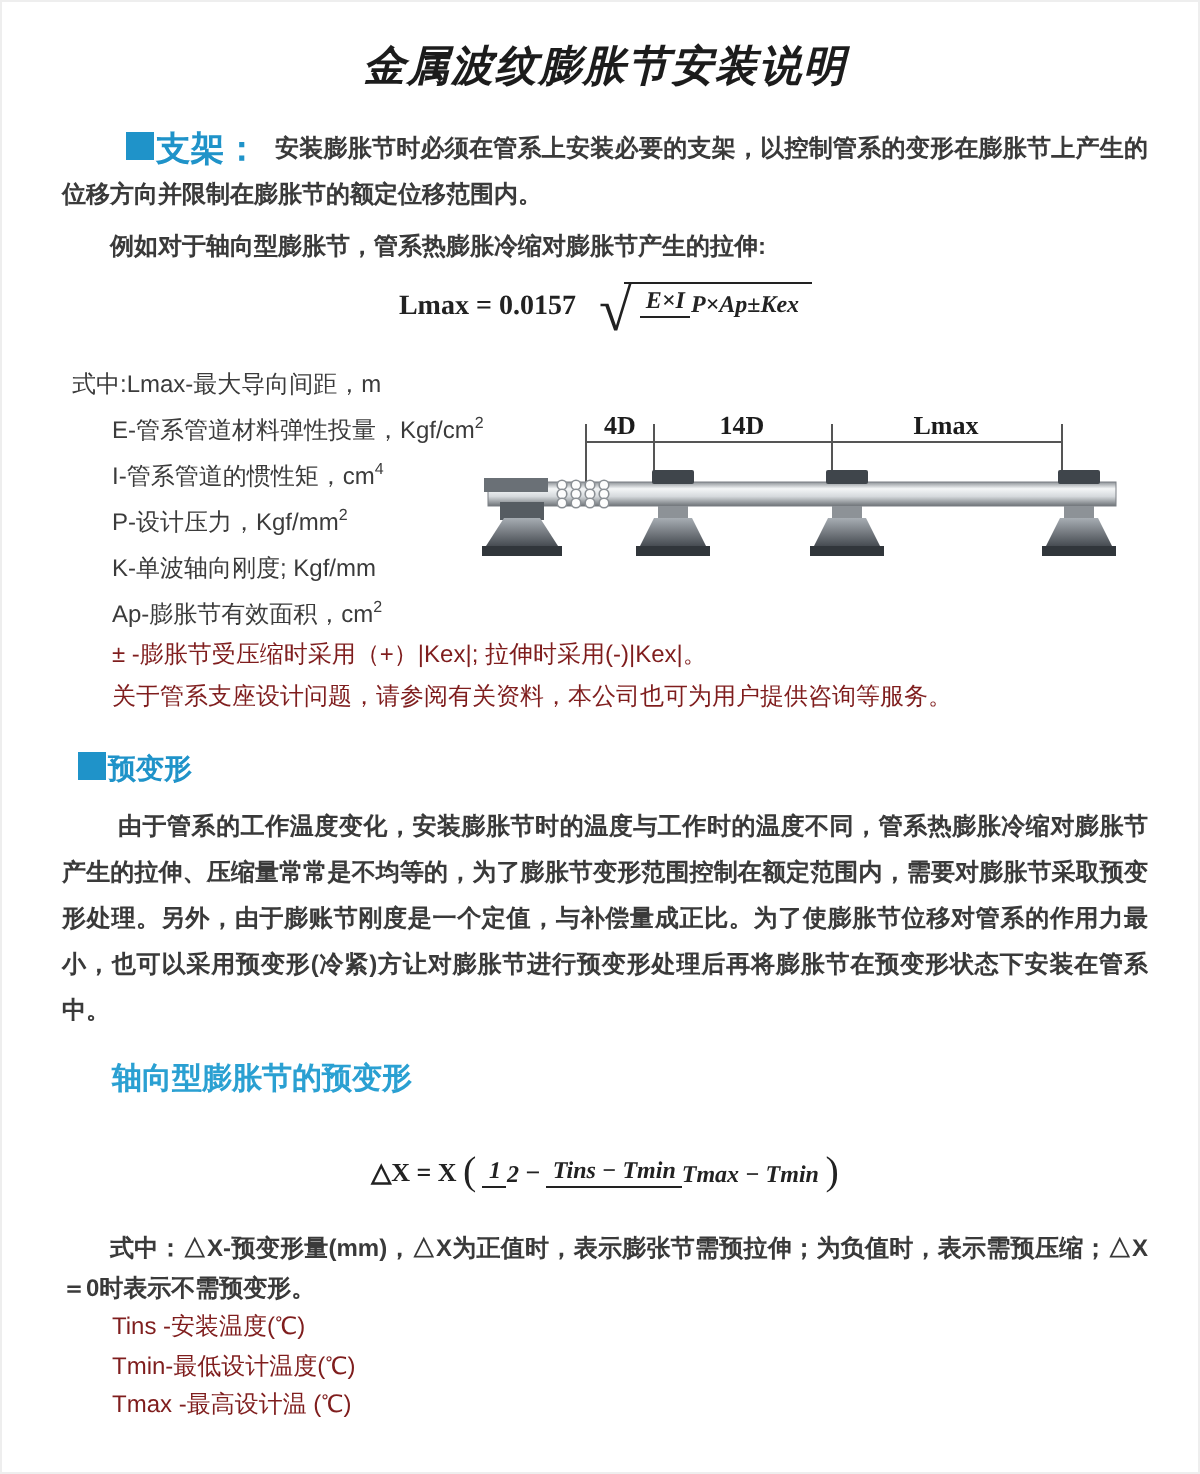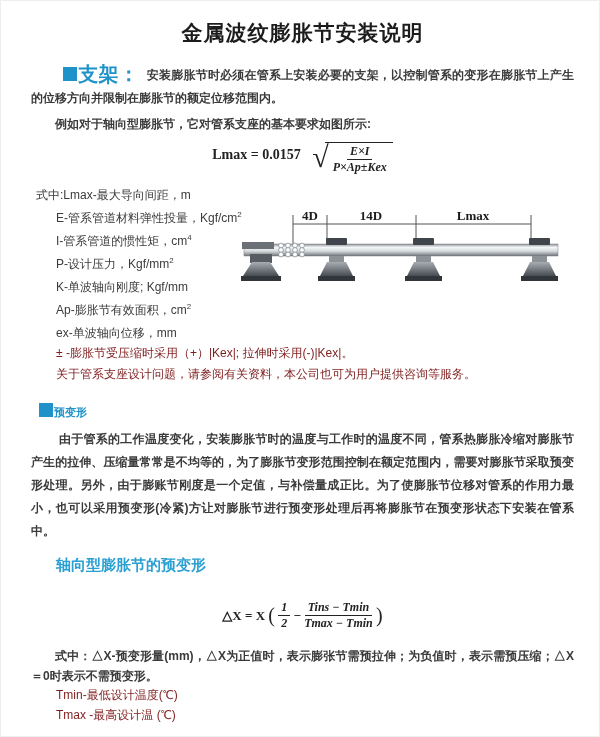--- a/index.html
+++ b/index.html
@@ -1,65 +1,65 @@
 <!DOCTYPE html>
 <html><head>
 <meta charset="utf-8">
 <style>
   html,body{margin:0;padding:0;background:#ffffff;}
   body{font-family:"Liberation Sans",sans-serif;color:#3b3b3b;}
   .page{width:600px;height:737px;box-sizing:border-box;background:#fff;
         padding:12px 25px 0 30px;position:relative;overflow:hidden;
         border:1px solid #eeeeee;}
   .title{font-size:21px;font-weight:bold;color:#1c1c1c;text-align:center;
-         margin:6px 0 16px 0;letter-spacing:1px;}
+         margin:6px 0 16px 0;letter-spacing:1px;font-style:italic;}
   .para{font-size:12px;margin:0;}
   .bold{font-weight:bold;color:#3a3a3a;}
   .first-para{line-height:23px;text-indent:32px;text-align:justify;}
   .sq{display:inline-block;width:14px;height:14px;background:#1f93c9;
       margin-right:1px;vertical-align:-2px;}
-  .sec-title{color:#1f93c9;font-size:20px;font-weight:bold;margin-right:8px;vertical-align:-2px;}
+  .sec-title{color:#1f93c9;font-size:17px;font-weight:bold;margin-right:8px;vertical-align:-2px;}
   .example{line-height:20px;text-indent:24px;margin-top:4px;}
   .formula{text-align:center;font-family:"Liberation Serif",serif;color:#222;}
   .formula-lmax{margin:8px 0 4px 0;font-weight:bold;font-size:14px;}
   .f-lhs{vertical-align:8px;}
   .sqrt{display:inline-flex;align-items:flex-start;margin-left:8px;}
   .radical{font-size:30px;line-height:30px;font-weight:normal;margin-right:-4px;}
   .radicand{display:inline-block;border-top:1.5px solid #222;padding:2px 6px 0 8px;}
-  .frac{display:inline-flex;flex-direction:column;align-items:center;
+  .frac{display:inline-flex;flex-direction:row;align-items:center;
         font-style:italic;font-size:12px;line-height:13px;vertical-align:middle;}
   .frac .fnum{padding:0 3px 1px 3px;border-bottom:1px solid #222;}
   .frac .fden{padding-top:1px;}
   .def-row{position:relative;margin-top:8px;min-height:134px;}
   .def-line{font-size:12px;line-height:19px;margin-left:25px;color:#3b3b3b;}
   .def-line.lead{margin-left:5px;}
   .def-line sup{font-size:8px;}
   .diagram{position:absolute;left:205px;top:22px;}
   .def-note{font-size:12px;line-height:21px;margin:0 0 0 25px;color:#7f1d1d;}
   .sec2{margin:16px 0 8px 8px;font-size:16px;}
-  .sec2 .sec2-label{color:#1f93c9;font-size:11px;font-weight:bold;vertical-align:-1px;}
+  .sec2 .sec2-label{color:#1f93c9;font-size:14px;font-weight:bold;vertical-align:-1px;}
   .predeform-p{line-height:23px;text-indent:28px;text-align:justify;margin-top:2px;}
   .sub{color:#2aa0d2;font-size:15px;font-weight:bold;margin:0;}
   .sub.axial{margin:13px 0 2px 25px;}
   .formula-dx{margin:26px 0 6px 0;font-weight:bold;font-size:13px;}
   .formula-dx .f-mid{vertical-align:middle;}
   .paren{font-size:20px;font-weight:normal;vertical-align:middle;}
   .explain{line-height:20px;text-indent:24px;text-align:justify;margin-top:16px;}
   .temp-line{line-height:19.5px;}
 </style>
 </head>
 <body>
 
 <div class="page">
 
   <h1 class="title">金属波纹膨胀节安装说明</h1>
 
   <p class="para bold first-para"><span class="sq"></span><span class="sec-title">支架：</span><span>安装膨胀节时必须在管系上安装必要的支架，以控制管系的变形在膨胀节上产生的位移方向并限制在膨胀节的额定位移范围内。</span></p>
 
-  <p class="para bold example">例如对于轴向型膨胀节，它对管系支座的基本要求如图所示:</p>
+  <p class="para bold example">例如对于轴向型膨胀节，管系热膨胀冷缩对膨胀节产生的拉伸:</p>
 
   <div class="formula formula-lmax">
     <span class="f-lhs">Lmax = 0.0157</span>
     <span class="sqrt">
       <span class="radical">√</span>
       <span class="radicand">
         <span class="frac">
           <span class="fnum">E×I</span>
           <span class="fden">P×Ap±Kex</span>
         </span>
@@ -68,21 +68,20 @@
   </div>
 
   <div class="def-row">
     <div class="defs">
       <div class="def-line lead"><span>式中:Lmax-最大导向间距，m</span><sup></sup></div>
       <div class="def-line"><span>E-管系管道材料弹性投量，Kgf/cm</span><sup>2</sup></div>
       <div class="def-line"><span>I-管系管道的惯性矩，cm</span><sup>4</sup></div>
       <div class="def-line"><span>P-设计压力，Kgf/mm</span><sup>2</sup></div>
       <div class="def-line"><span>K-单波轴向刚度; Kgf/mm</span><sup></sup></div>
       <div class="def-line"><span>Ap-膨胀节有效面积，cm</span><sup>2</sup></div>
-      <div class="def-line"><span>ex-单波轴向位移，mm</span><sup></sup></div>
     </div>
 
     <svg class="diagram" width="365" height="102" viewBox="0 0 365 102" xmlns="http://www.w3.org/2000/svg">
       <defs>
         <linearGradient id="pipeG" x1="0" y1="0" x2="0" y2="1">
           <stop offset="0" stop-color="#8d9297"></stop>
           <stop offset="0.28" stop-color="#f4f6f7"></stop>
           <stop offset="0.6" stop-color="#d6dadd"></stop>
           <stop offset="1" stop-color="#6e7378"></stop>
         </linearGradient>
@@ -170,16 +169,17 @@
     </span>
     <span class="f-mid">−</span>
     <span class="frac">
       <span class="fnum">Tins − Tmin</span>
       <span class="fden">Tmax − Tmin</span>
     </span>
     <span class="paren">)</span>
   </div>
 
   <p class="para bold explain">式中：△X-预变形量(mm)，△X为正值时，表示膨张节需预拉伸；为负值时，表示需预压缩；△X＝0时表示不需预变形。</p>
+  <p class="def-note temp-line">Tins -安装温度(℃)</p>
   <p class="def-note temp-line">Tmin-最低设计温度(℃)</p>
   <p class="def-note temp-line">Tmax -最高设计温 (℃)</p>
 
 </div>
 
 </body></html>

